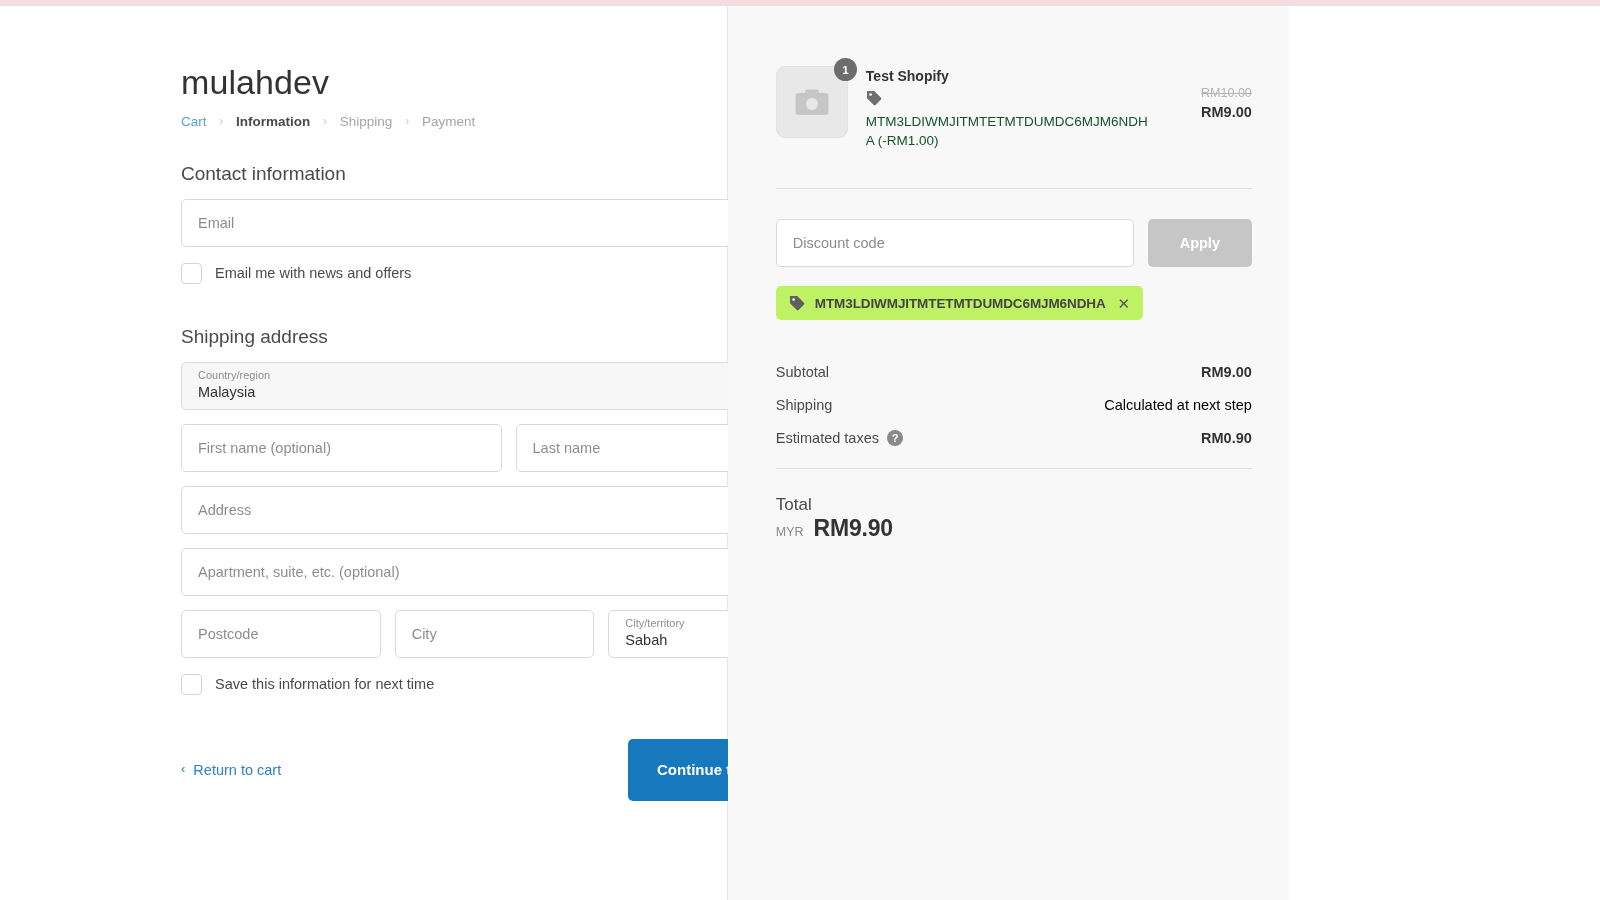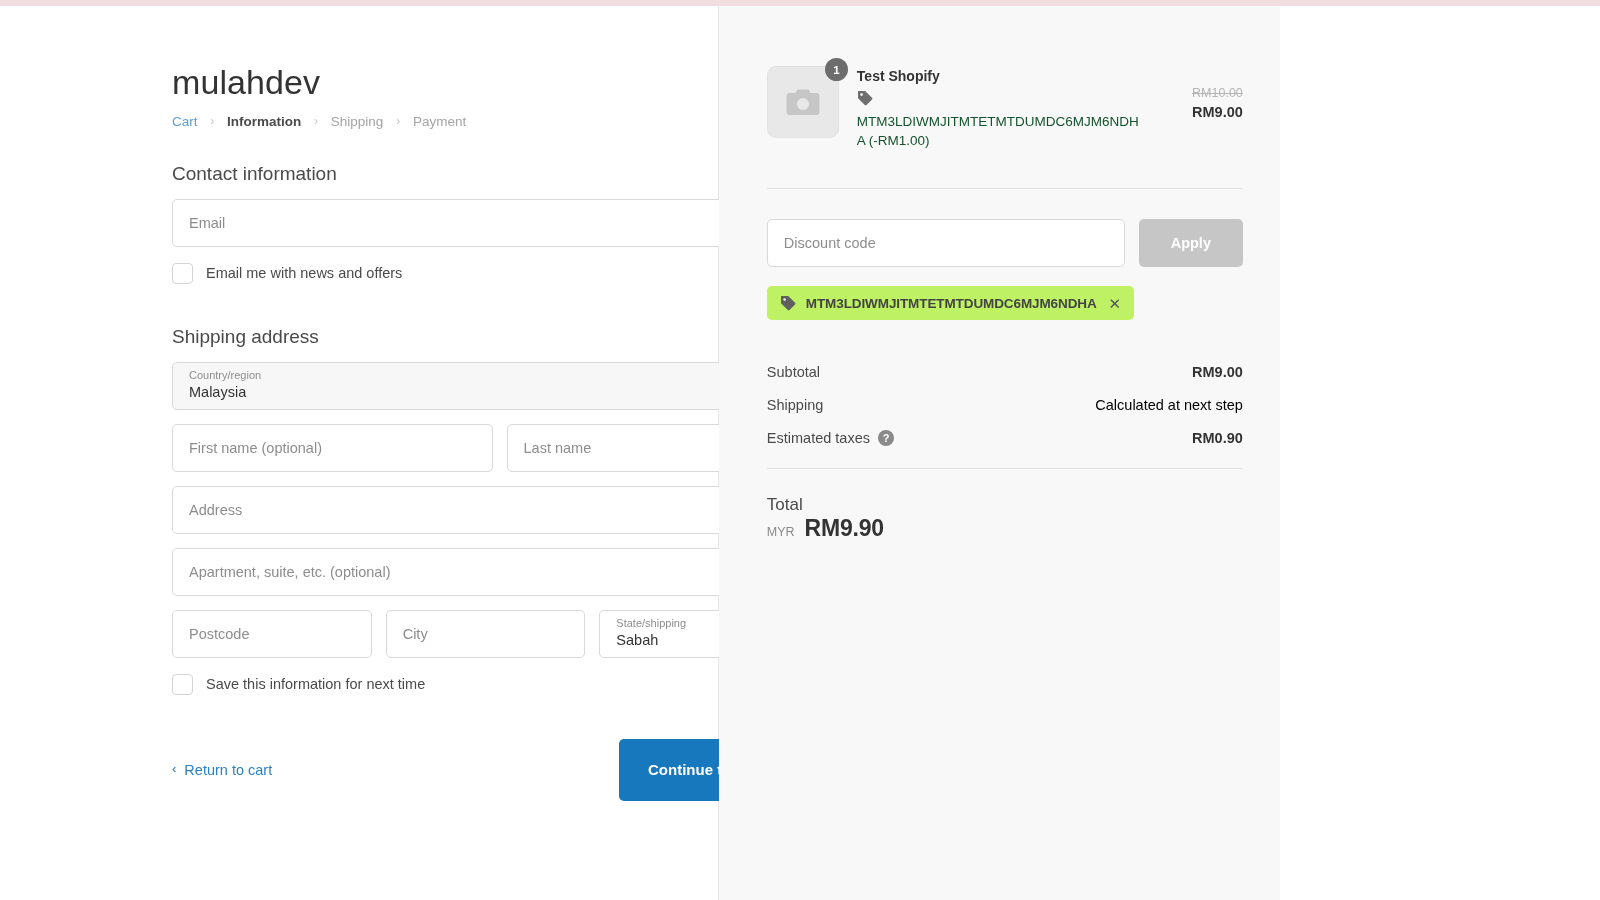--- a/index.html
+++ b/index.html
@@ -14,21 +14,21 @@
 
   .top-strip {
     position: absolute;
     top: 0; left: 0;
     width: 1600px; height: 6px;
     background: #f2dde1;
   }
 
   .page {
     position: absolute;
-    top: 6px; left: 8px;
+    top: 6px; left: 17px;
     width: 1272px; height: 894px;
     display: flex;
   }
 
   
   .left-pane {
     width: 894px;
     height: 100%;
     background: #ffffff;
     border-right: 1px solid #e6e6e6;
@@ -435,21 +435,21 @@
       </div>
 
       <input class="field mt14" type="text" placeholder="Address" style="">
 
       <input class="field mt14" type="text" placeholder="Apartment, suite, etc. (optional)" style="">
 
       <div class="row">
         <input class="field" type="text" placeholder="Postcode" style="">
         <input class="field" type="text" placeholder="City" style="">
         <div class="select-box">
-          <span class="select-label">State/shipping</span>
+          <span class="select-label">City/territory</span>
           <span class="select-value">Sabah</span>
           <span class="select-arrow">
             <span class="select-divider"></span>
             <span class="caret"></span>
           </span>
         </div>
       </div>
 
       <div class="check-row">
         <span class="checkbox"></span>

